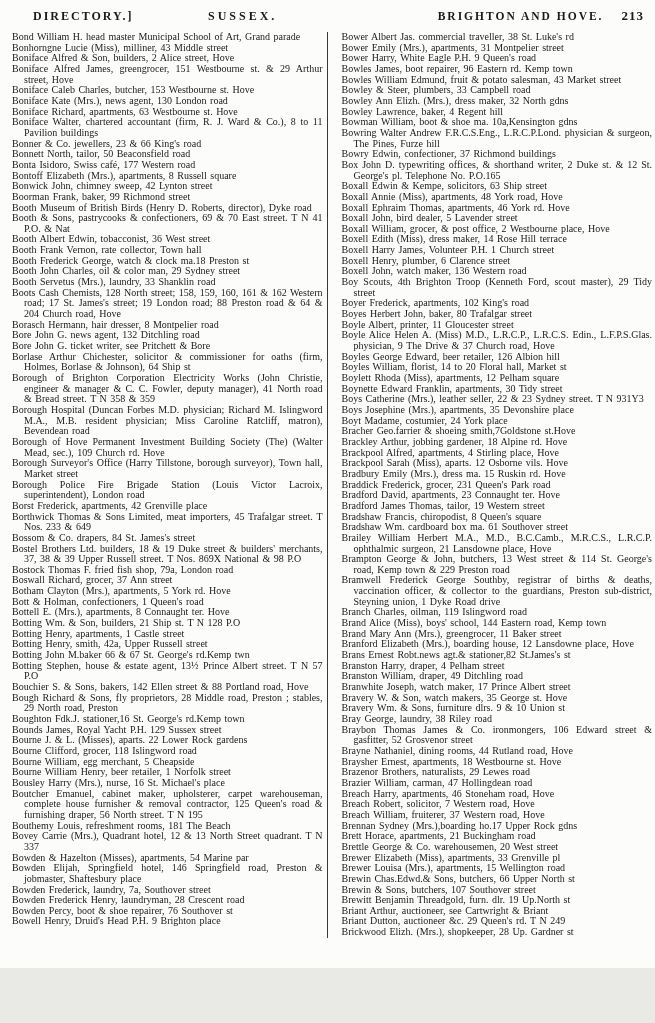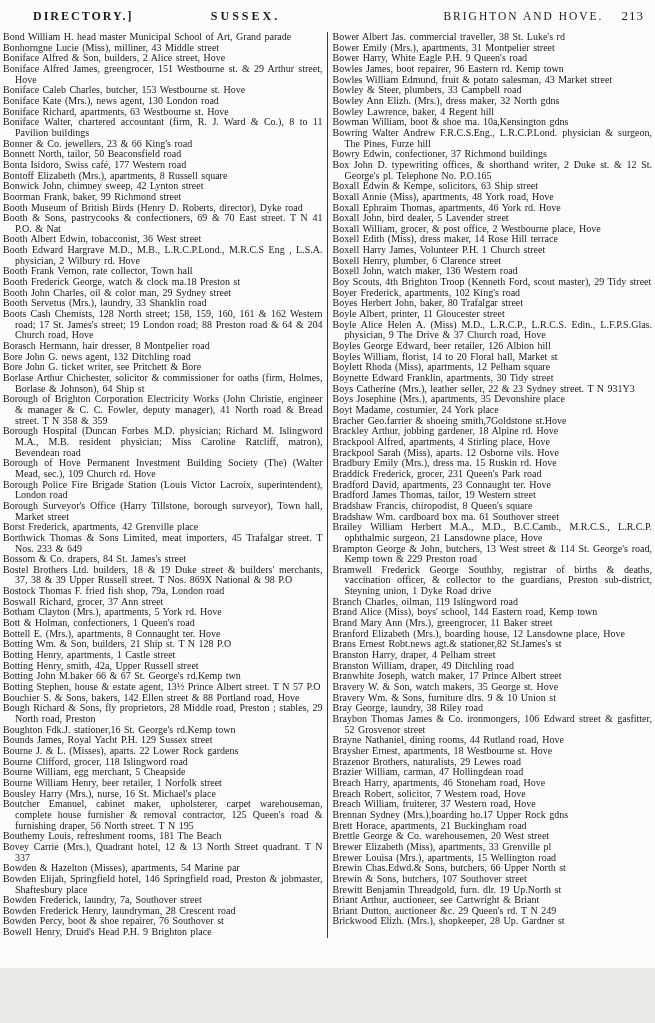--- a/index.html
+++ b/index.html
@@ -29,37 +29,38 @@
   }
   .h-center {
     font-size: 12px;
     letter-spacing: 3px;
     font-weight: bold;
     transform: translateX(-30px);
   }
   .h-right {
     font-size: 11.5px;
     letter-spacing: 2px;
-    font-weight: normal;
+    font-weight: bold;
     white-space: nowrap;
     padding-left: 26px;
   }
   .pagenum {
     font-size: 13px;
     margin-left: 18px;
     letter-spacing: 1px;
   }
   .columns {
     display: flex;
     align-items: stretch;
   }
   .col {
     width: 322px;
     font-size: 10px;
     line-height: 10.65px;
+    margin-left: 9px;
   }
   .col-left { padding-right: 3px; }
   .col-right { padding-left: 4px; }
   .rule {
     width: 0;
     border-left: 1.5px solid #3a3835;
     margin: 0 1px;
   }
   .entry {
     text-align: justify;
@@ -89,35 +90,34 @@
         <div class="entry">Boniface Walter, chartered accountant (firm, R. J. Ward &amp; Co.), 8 to 11 Pavilion buildings</div>
         <div class="entry">Bonner &amp; Co. jewellers, 23 &amp; 66 King's road</div>
         <div class="entry">Bonnett North, tailor, 50 Beaconsfield road</div>
         <div class="entry">Bonta Isidoro, Swiss café, 177 Western road</div>
         <div class="entry">Bontoff Elizabeth (Mrs.), apartments, 8 Russell square</div>
         <div class="entry">Bonwick John, chimney sweep, 42 Lynton street</div>
         <div class="entry">Boorman Frank, baker, 99 Richmond street</div>
         <div class="entry">Booth Museum of British Birds (Henry D. Roberts, director), Dyke road</div>
         <div class="entry">Booth &amp; Sons, pastrycooks &amp; confectioners, 69 &amp; 70 East street.  T N 41 P.O. &amp; Nat</div>
         <div class="entry">Booth Albert Edwin, tobacconist, 36 West street</div>
-        <div class="entry">Booth Edward Hargrave M.D., M.B., L.R.C.P.Lond., M.R.C.S Eng , L.S.A. physician, 2 Wilbury rd. Hove</div>
         <div class="entry">Booth Frank Vernon, rate collector, Town hall</div>
         <div class="entry">Booth Frederick George, watch &amp; clock ma.18 Preston st</div>
         <div class="entry">Booth John Charles, oil &amp; color man, 29 Sydney street</div>
         <div class="entry">Booth Servetus (Mrs.), laundry, 33 Shanklin road</div>
         <div class="entry">Boots Cash Chemists, 128 North street; 158, 159, 160, 161 &amp; 162 Western road; 17 St. James's street; 19 London road; 88 Preston road &amp; 64 &amp; 204 Church road, Hove</div>
         <div class="entry">Borasch Hermann, hair dresser, 8 Montpelier road</div>
         <div class="entry">Bore John G. news agent, 132 Ditchling road</div>
         <div class="entry">Bore John G. ticket writer, see Pritchett &amp; Bore</div>
         <div class="entry">Borlase Arthur Chichester, solicitor &amp; commissioner for oaths (firm, Holmes, Borlase &amp; Johnson), 64 Ship st</div>
         <div class="entry">Borough of Brighton Corporation Electricity Works (John Christie, engineer &amp; manager &amp; C. C. Fowler, deputy manager), 41 North road &amp; Bread street.  T N 358 &amp; 359</div>
         <div class="entry">Borough Hospital (Duncan Forbes M.D. physician; Richard M. Islingword M.A., M.B. resident physician; Miss Caroline Ratcliff, matron), Bevendean road</div>
         <div class="entry">Borough of Hove Permanent Investment Building Society (The) (Walter Mead, sec.), 109 Church rd. Hove</div>
+        <div class="entry">Borough Surveyor's Office (Harry Tillstone, borough surveyor), Town hall, Market street</div>
         <div class="entry">Borough Police Fire Brigade Station (Louis Victor Lacroix, superintendent), London road</div>
-        <div class="entry">Borough Surveyor's Office (Harry Tillstone, borough surveyor), Town hall, Market street</div>
         <div class="entry">Borst Frederick, apartments, 42 Grenville place</div>
         <div class="entry">Borthwick Thomas &amp; Sons Limited, meat importers, 45 Trafalgar street.  T Nos. 233 &amp; 649</div>
         <div class="entry">Bossom &amp; Co. drapers, 84 St. James's street</div>
         <div class="entry">Bostel Brothers Ltd. builders, 18 &amp; 19 Duke street &amp; builders' merchants, 37, 38 &amp; 39 Upper Russell street. T Nos. 869X National &amp; 98 P.O</div>
         <div class="entry">Bostock Thomas F. fried fish shop, 79a, London road</div>
         <div class="entry">Boswall Richard, grocer, 37 Ann street</div>
         <div class="entry">Botham Clayton (Mrs.), apartments, 5 York rd. Hove</div>
         <div class="entry">Bott &amp; Holman, confectioners, 1 Queen's road</div>
         <div class="entry">Bottell E. (Mrs.), apartments, 8 Connaught ter. Hove</div>
         <div class="entry">Botting Wm. &amp; Son, builders, 21 Ship st.  T N 128 P.O</div>

